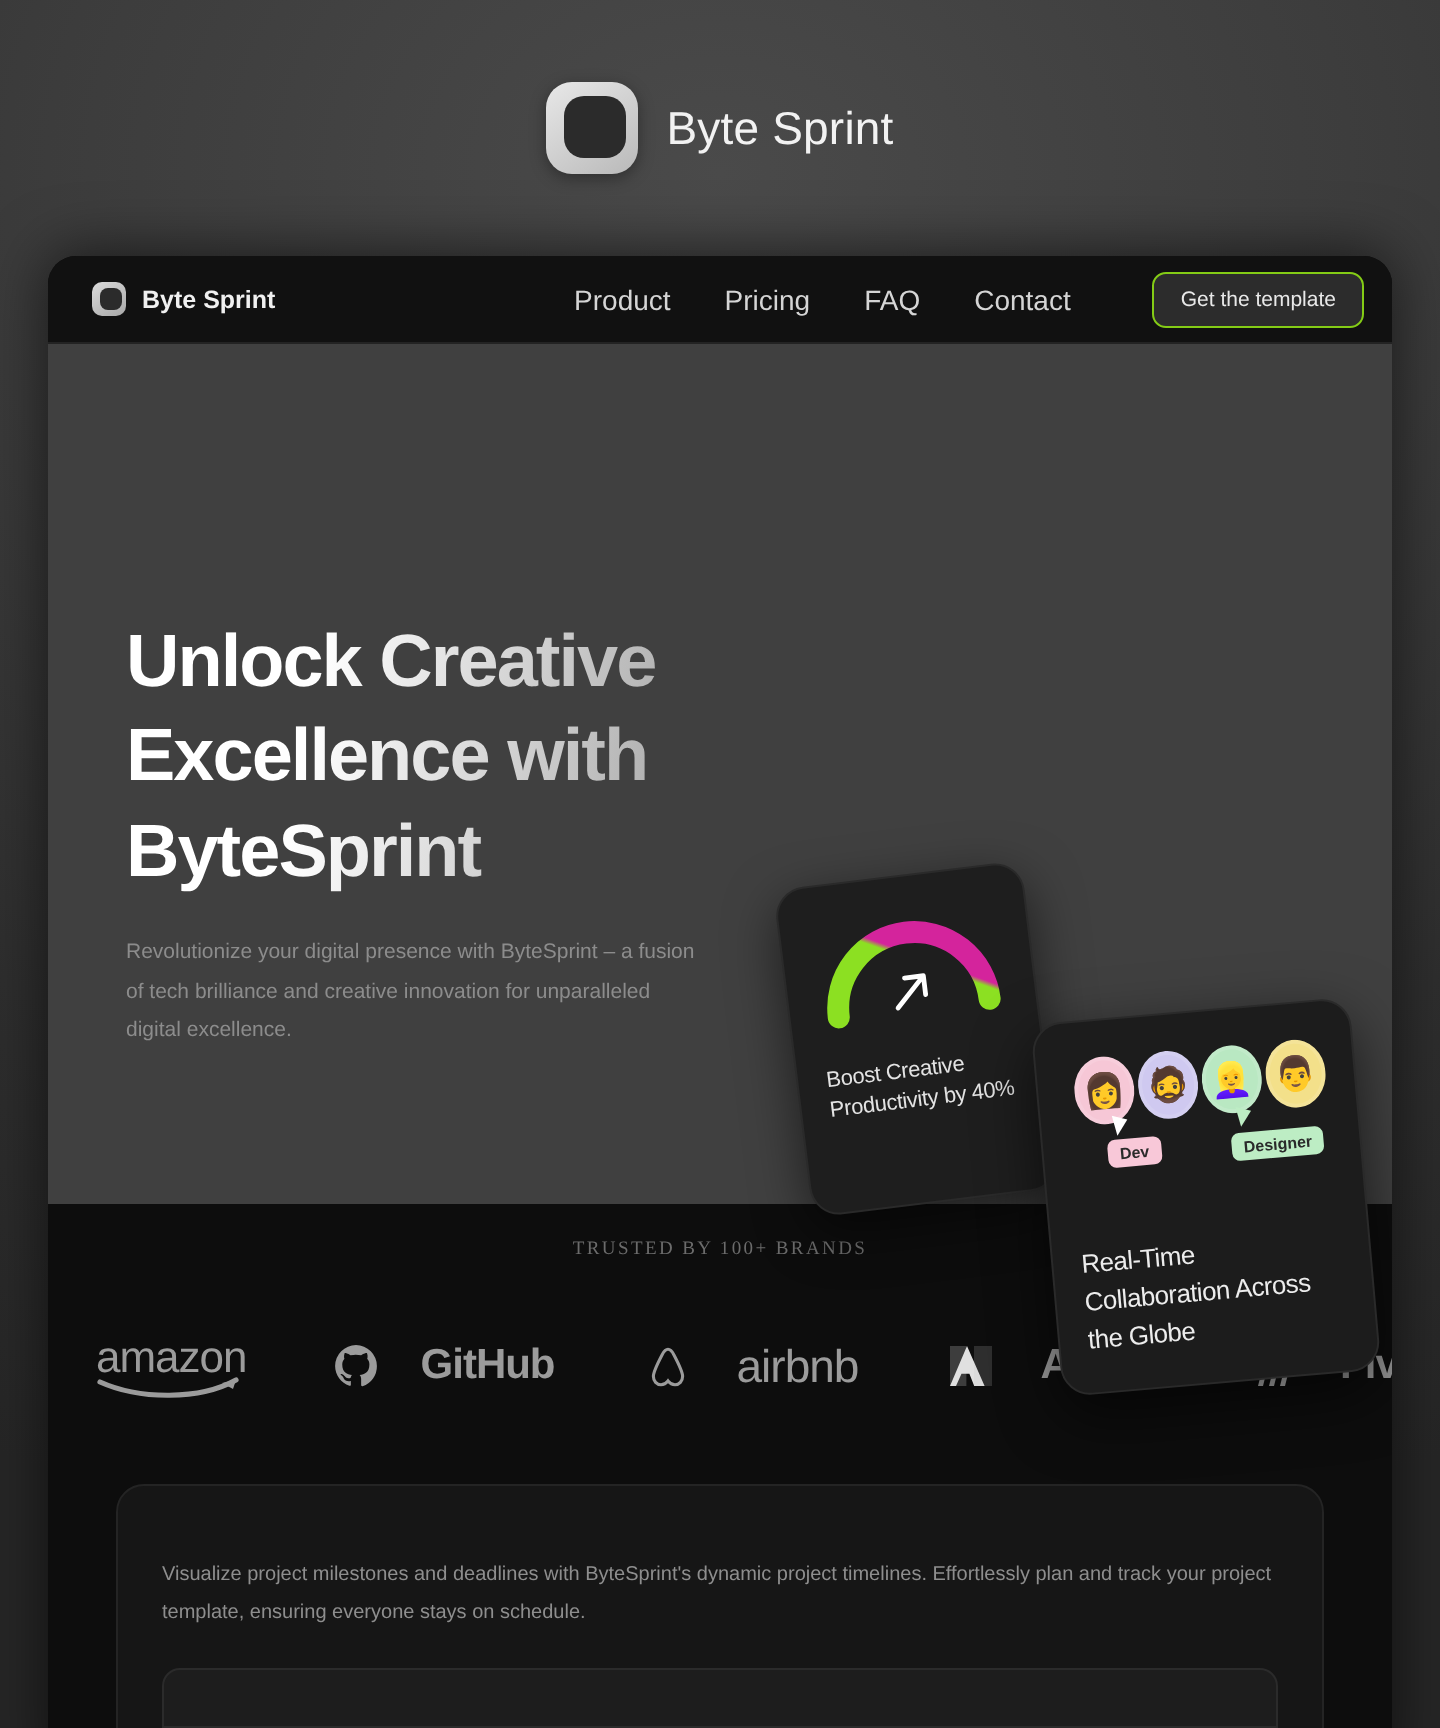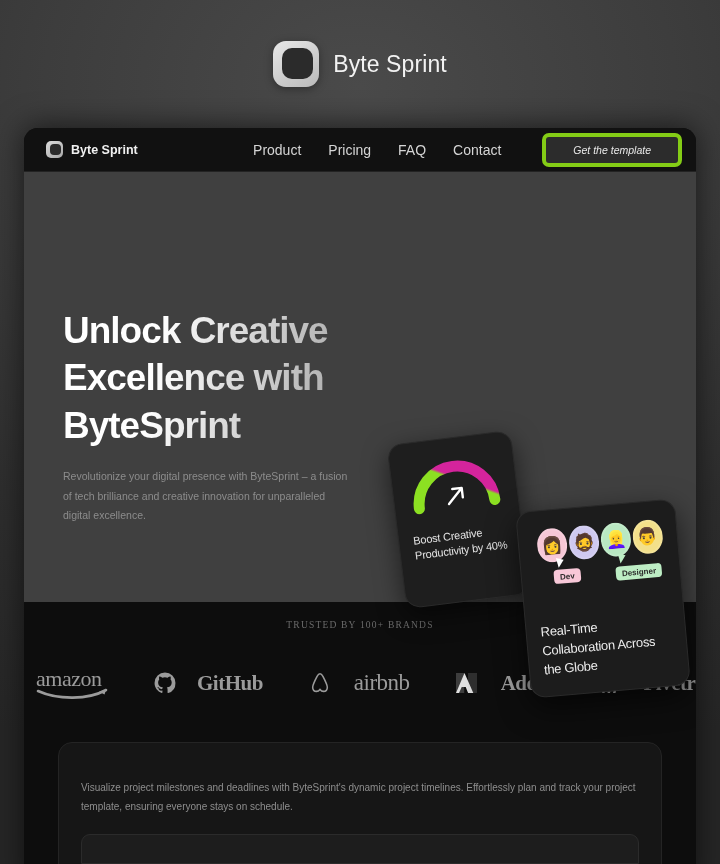--- a/index.html
+++ b/index.html
@@ -89,29 +89,28 @@
   }
   .nav-link {
     font-size: 14px;
     color: #d5d5d5;
     text-decoration: none;
     white-space: nowrap;
   }
   .nav-cta {
     margin-left: 14px;
     background: #2c2c2c;
-    border: 4px solid #84cc16;
+    border: 1px solid #84cc16;
     color: #e8e8e8;
     font-size: 10.5px;
     font-family: "Liberation Sans", sans-serif;
-    padding: 7px 27px;
+    padding: 7px 13px;
     border-radius: 7px;
     cursor: pointer;
     white-space: nowrap;
-    font-style: italic;
   }
 
   
   .hero {
     position: relative;
     height: 430px;
     background: #404040;
   }
   .hero-copy {
     position: absolute;
@@ -243,38 +242,37 @@
     font-size: 9.5px;
     letter-spacing: 1.2px;
     color: #6b6b6b;
     font-family: Liberation Serif, serif;
   }
   .logos {
     margin-top: 30px;
     display: flex;
     align-items: center;
     gap: 44px;
-    padding-left: 12px;
+    padding-left: 24px;
     color: #9b9b9b;
     overflow: hidden;
     height: 46px;
-    font-family: Liberation Serif, serif;
   }
   .logo {
     display: flex;
     align-items: center;
     gap: 21px;
     flex: 0 0 auto;
     font-size: 21px;
     font-weight: bold;
     letter-spacing: -.5px;
     white-space: nowrap;
   }
   .logo.amazon { font-size: 22px; font-weight: normal; flex-direction: column; gap: 0; align-items: flex-start; }
-  .logo.airbnb { font-weight: normal; font-size: 23px; }
+  .logo.airbnb { font-weight: normal; font-size: 23px; align-items: flex-end; }
 
   
   .feature-wrap { background: #0d0d0d; padding: 36px 34px 0; }
   .feature-card {
     background: #161616;
     border: 1px solid #242424;
     border-radius: 14px;
     padding: 20px 22px 22px;
     position: relative;
   }

